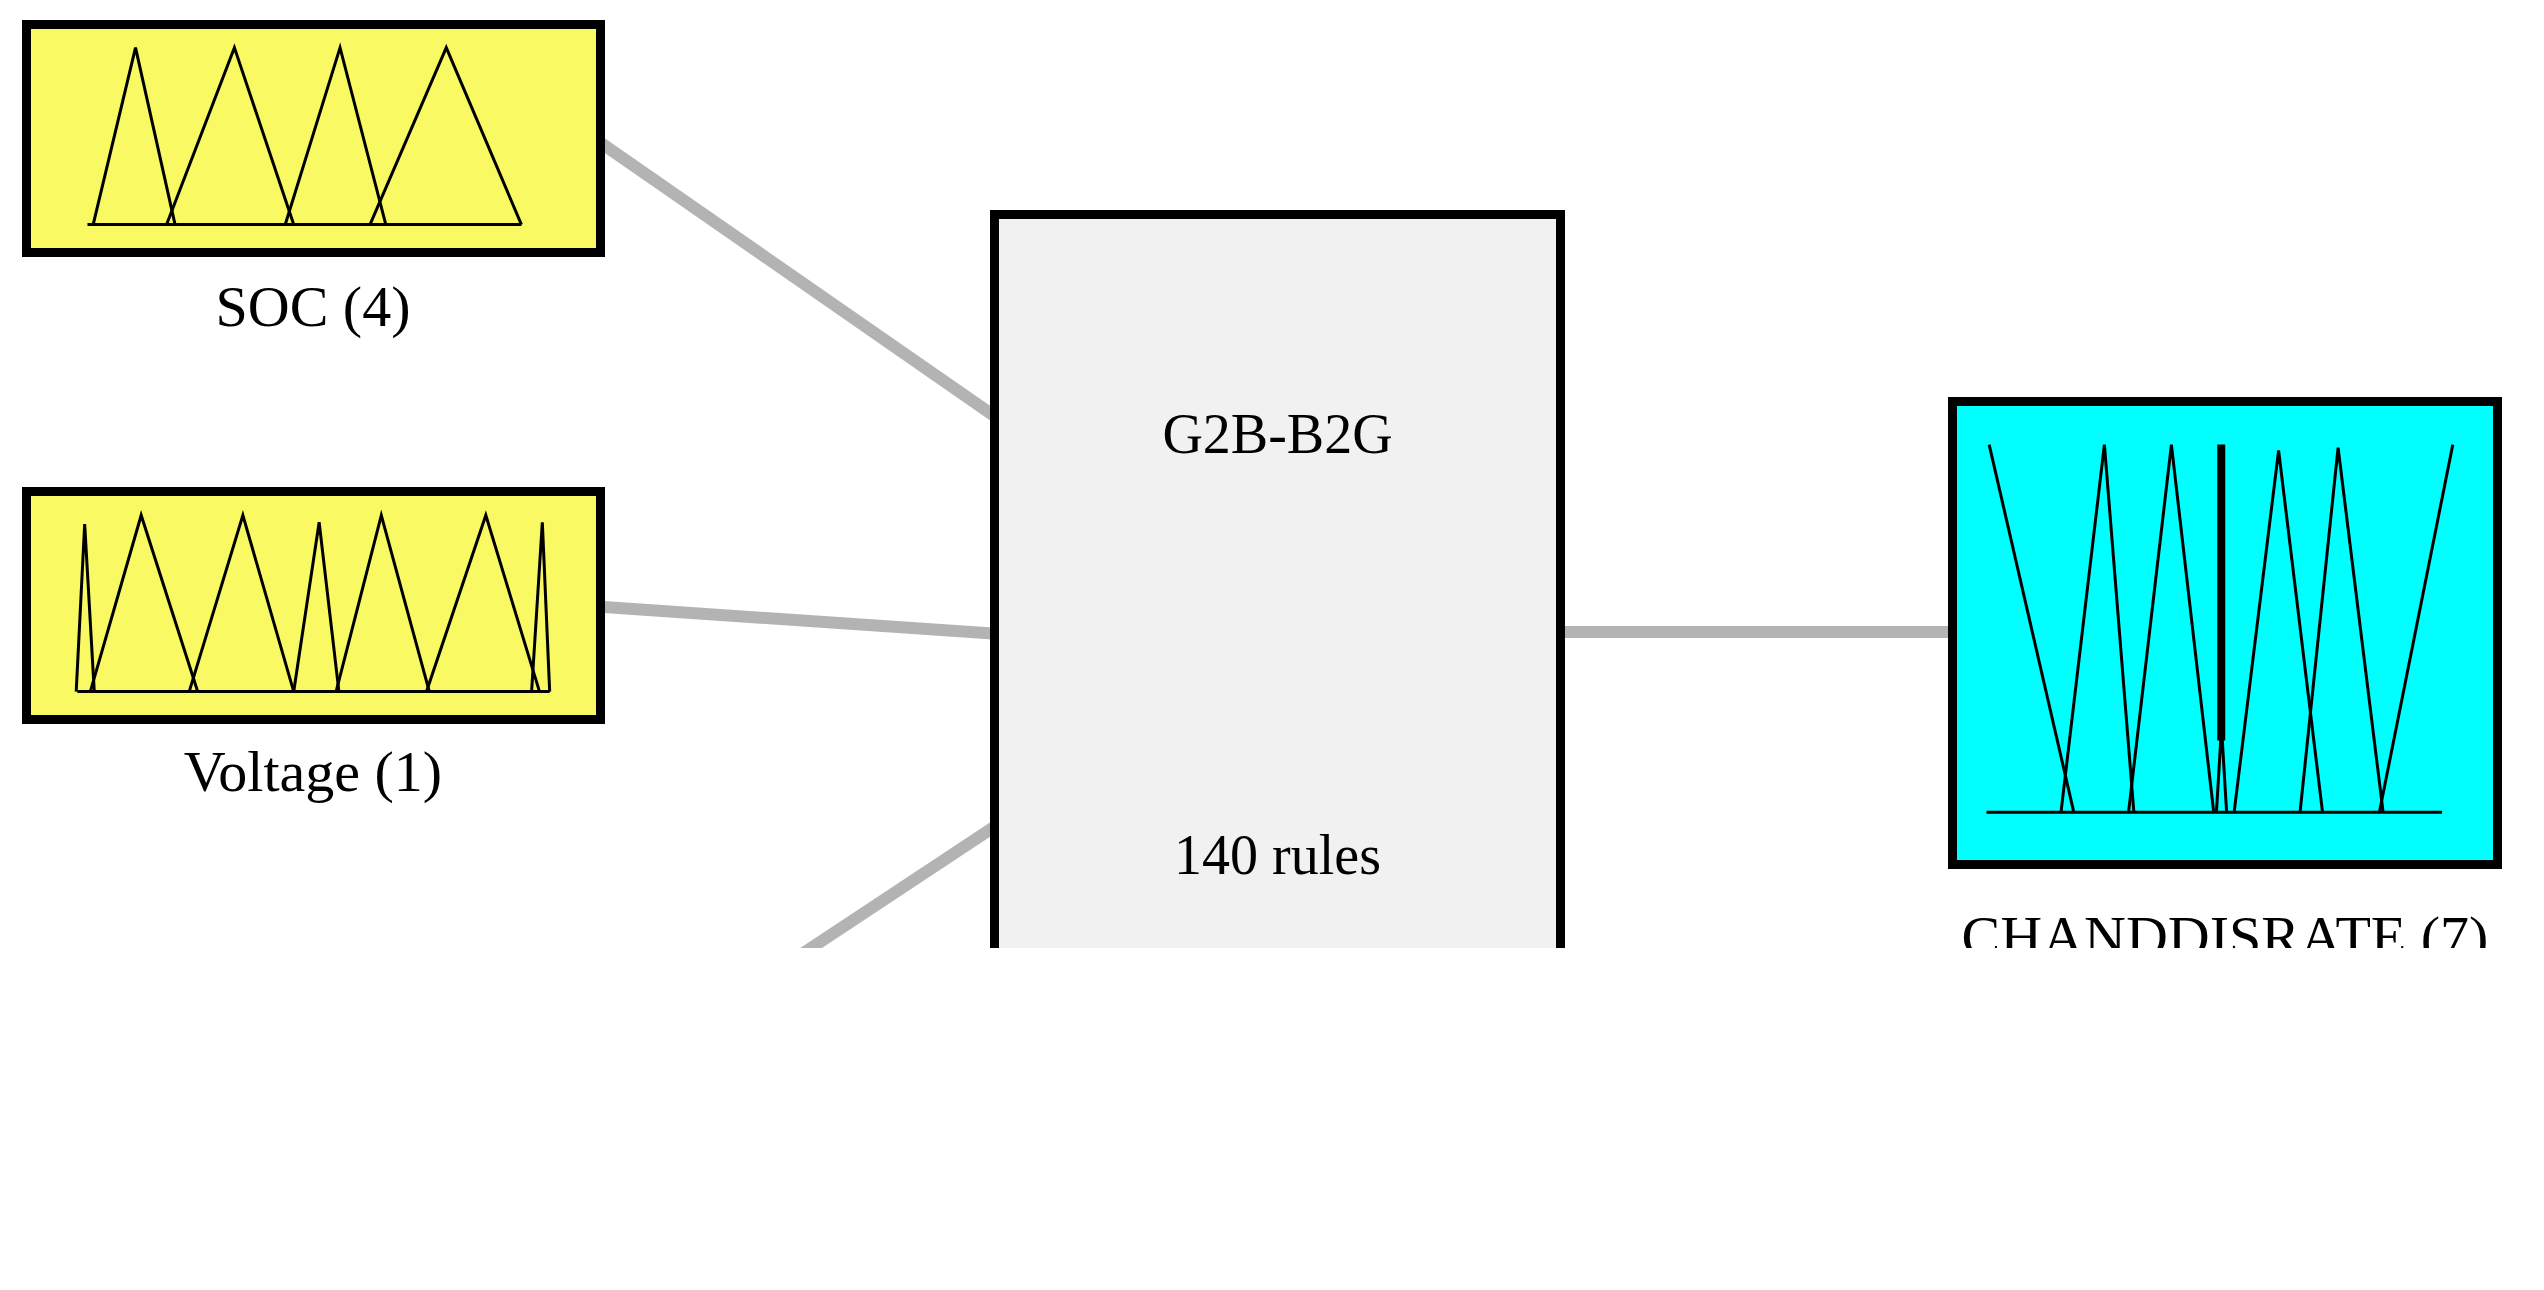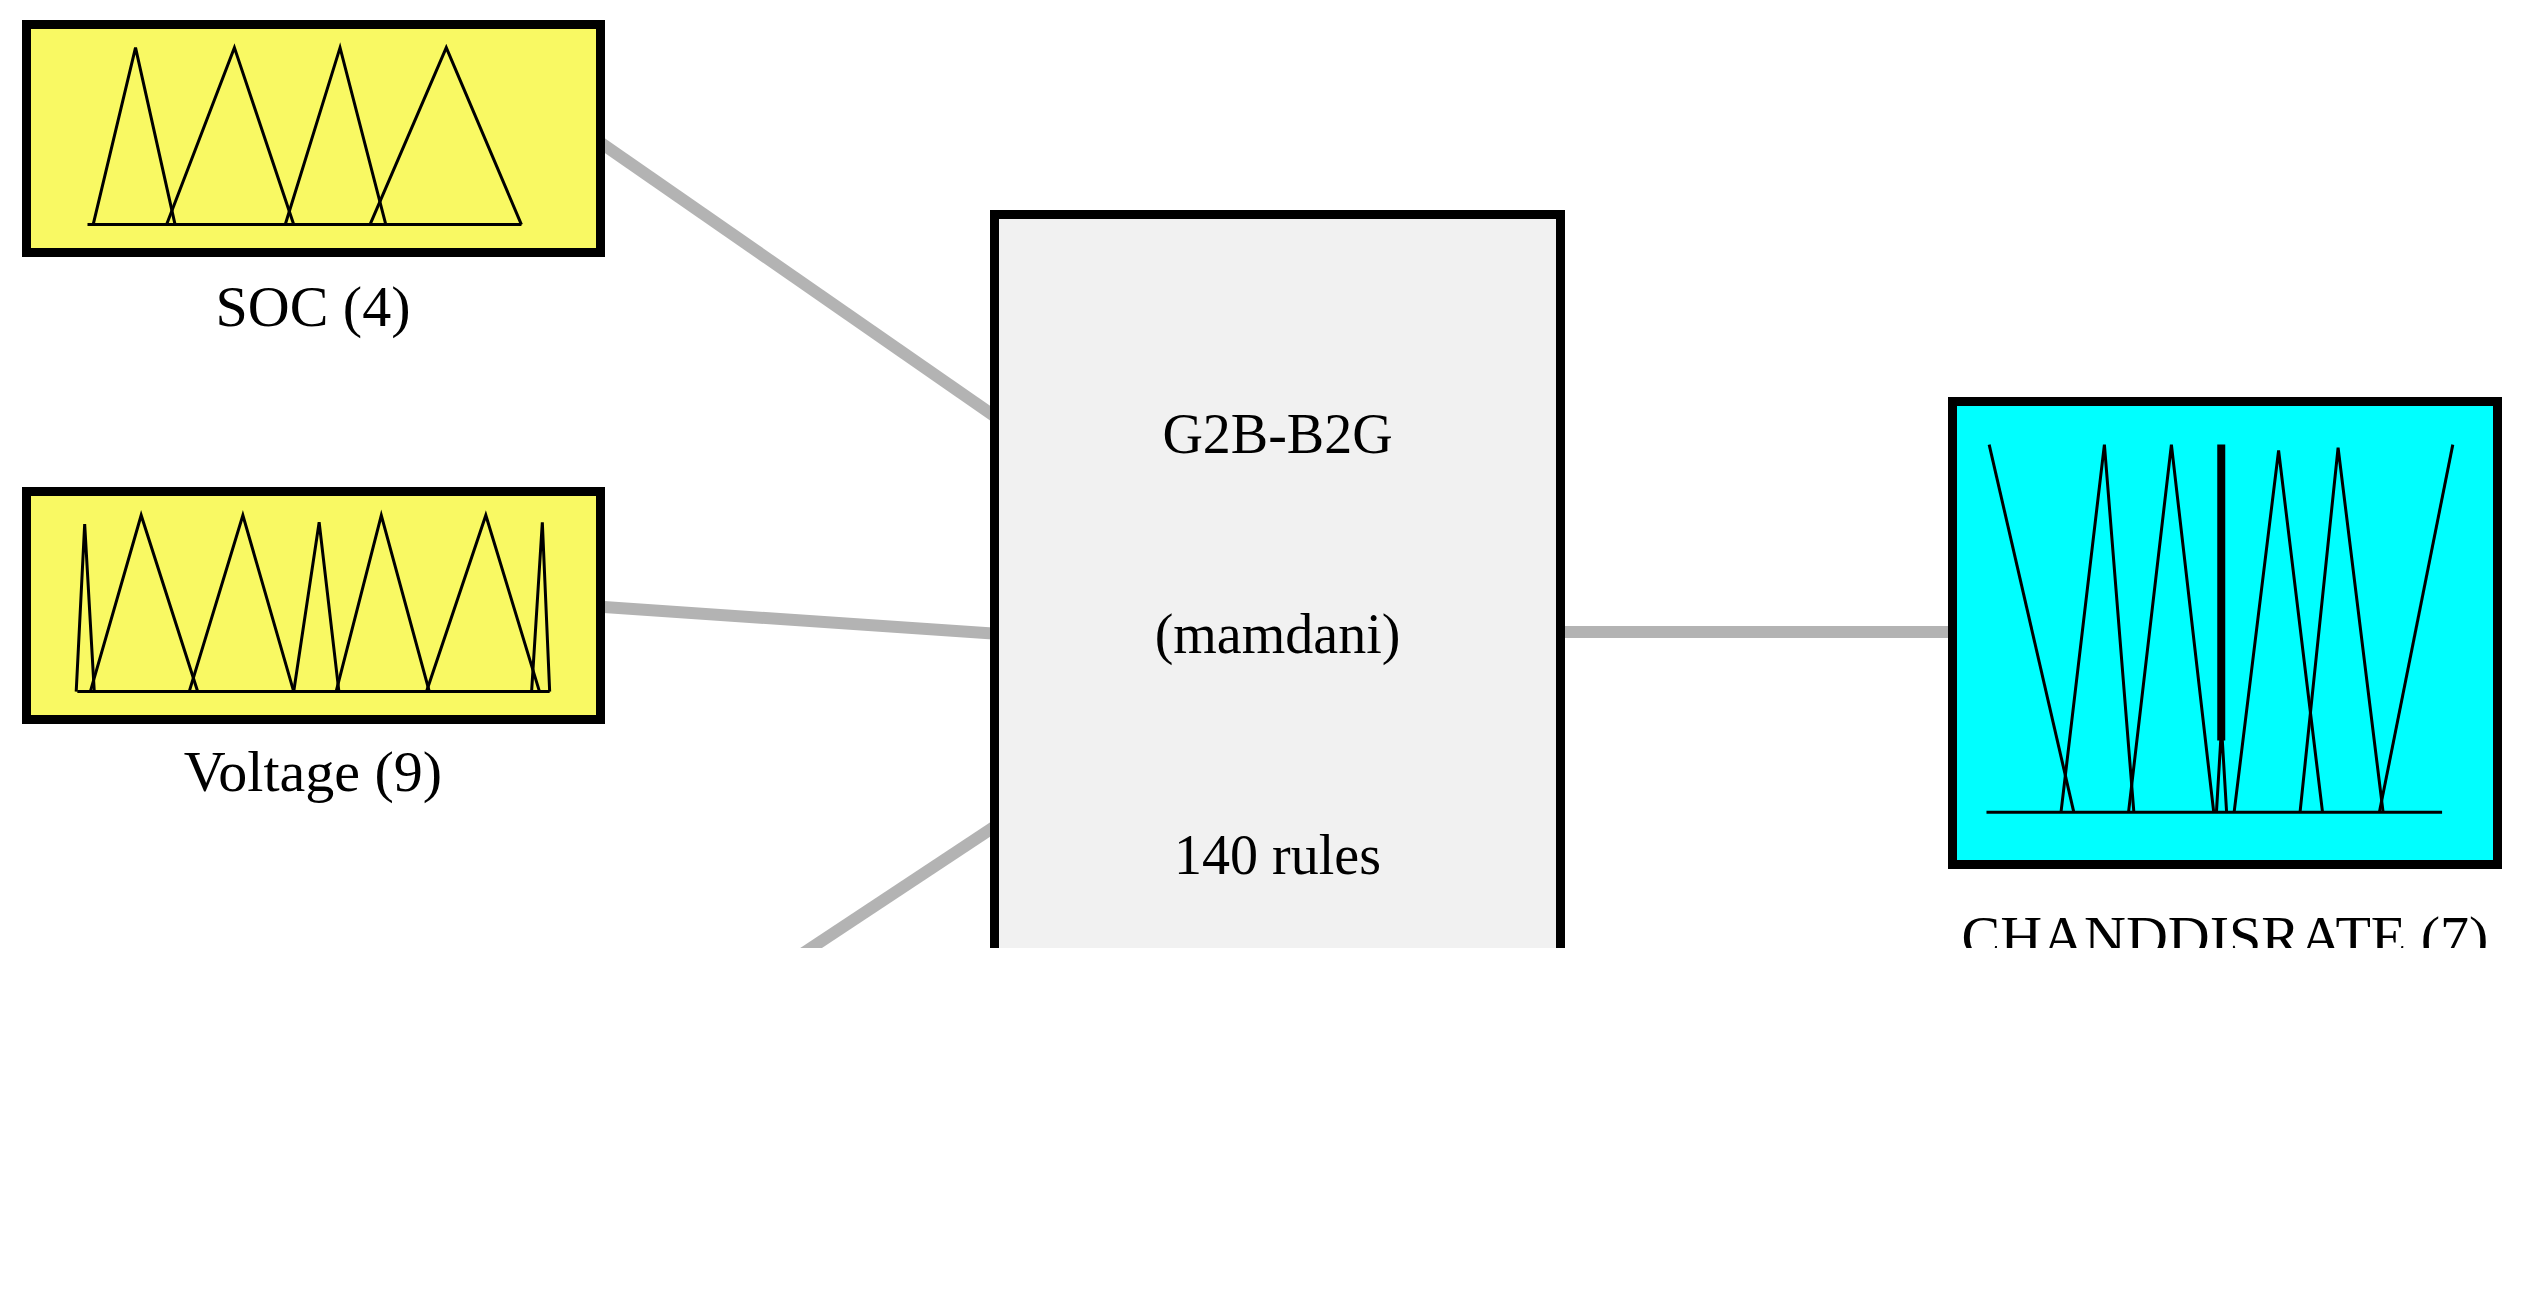--- a/index.html
+++ b/index.html
@@ -89,36 +89,35 @@
       <polyline points="82,893 918,893"></polyline>
       <polyline points="80,893 95,128 112,893"></polyline>
       <polyline points="105,893 195,88 295,893"></polyline>
       <polyline points="280,893 375,88 465,893"></polyline>
       <polyline points="465,893 510,120 545,893"></polyline>
       <polyline points="540,893 620,88 705,893"></polyline>
       <polyline points="700,893 805,88 900,893"></polyline>
       <polyline points="886,893 905,120 918,893"></polyline>
     </svg>
   </div>
-  <div class="var-label" style="left:313px;top:772px;">Voltage (9)</div>
+  <div class="var-label" style="left:313px;top:772px;">Voltage (1)</div>
 
   <div class="var-box input" style="left:22px;top:957px;width:583px;height:233px;">
     <svg class="mf-plot" viewBox="0 0 1000 1000" preserveAspectRatio="none">
       <polyline points="97,885 909,885"></polyline>
       <polyline points="104,130 327,130 327,885 97,885 100,210 104,130"></polyline>
       <polyline points="336,130 430,130 430,885 332,885 332,560 336,545 336,130"></polyline>
       <polyline points="438,130 673,130 673,885 432,885 432,555 438,540 438,130"></polyline>
       <polyline points="680,130 800,130 800,885 676,885 676,560 680,545 680,130"></polyline>
       <polyline points="808,130 909,130 909,560 913,575 913,885 808,885 808,575 804,560 804,130 808,130"></polyline>
     </svg>
   </div>
 
   <div class="system-box">
     <div class="system-text" style="top:215px;">G2B-B2G</div>
-    <div class="system-text" style="top:415px;">(mamdani)</div>
     <div class="system-text" style="top:636px;">140 rules</div>
   </div>
 
   <div class="var-box output" style="left:1948px;top:397px;width:554px;height:472px;">
     <svg class="mf-plot" viewBox="0 0 1000 1000" preserveAspectRatio="none">
       <polyline points="55,895 905,895"></polyline>
       <polyline points="60,85 218,895"></polyline>
       <polyline points="194,895 275,85 330,895"></polyline>
       <polyline points="320,895 400,85 479,895"></polyline>
       <line class="thick" x1="493" y1="85" x2="493" y2="737"></line>

